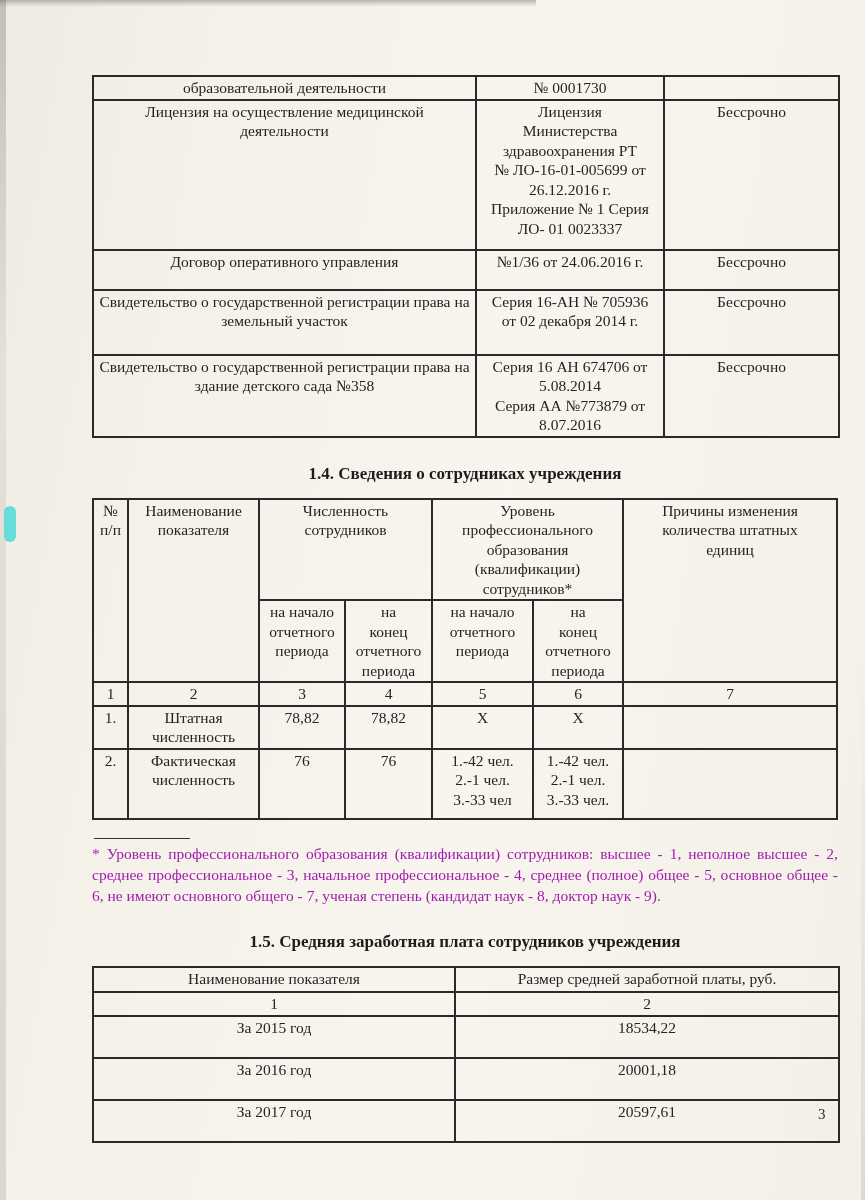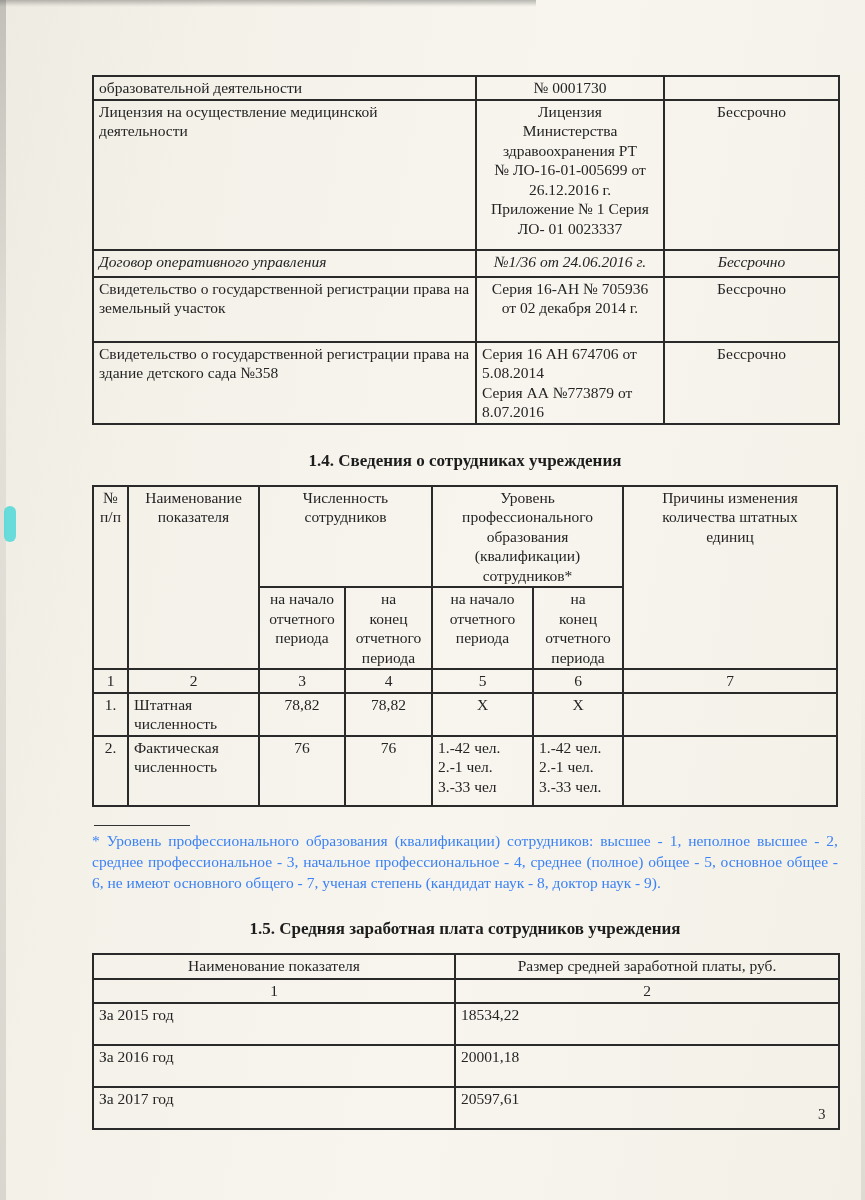--- a/index.html
+++ b/index.html
@@ -16,40 +16,40 @@
   .scan-right{position:absolute;top:55%;right:0;width:4px;height:45%;
     background:linear-gradient(180deg,transparent,rgba(120,120,112,.18));}
   .cyan-mark{position:absolute;left:4px;top:506px;width:12px;height:36px;
     background:#4fd8d8;border-radius:7px;opacity:.85;}
 
   .content{position:absolute;left:92px;top:75px;width:746px;}
 
   table.tbl{border-collapse:collapse;width:100%;table-layout:fixed;}
   table.tbl td{
     border:2px solid #2a2a2a;vertical-align:top;padding:1px 5px;
-    font-size:15.5px;line-height:1.26;white-space:pre-line;font-weight:normal;
+    font-size:15.5px;line-height:1.26;white-space:pre-line;font-weight:normal;text-align:center;
   }
   .center{text-align:center;}
   .left{text-align:left;}
 
-  .lic .lr1{height:22px;} .lic .lr2{height:150px;} .lic .lr3{height:27px;font-style:italic;}
+  .lic .lr1{height:22px;} .lic .lr2{height:150px;} .lic .lr3{height:40px;}
   .lic .lr4{height:65px;padding-left:20px;} .lic .lr5{height:75px;}
 
   .emp .h-main{height:100px;} .emp .h-sub{height:80px;} .emp .h-index{height:20px;}
   .emp .er1{height:40px;} .emp .er2{height:70px;}
 
   .sal .h{height:25px;} .sal .i{height:19px;} .sal .dr{height:42px;}
   .sal td{padding-left:8px;}
 
   h2.sec{
     text-align:center;font-size:17px;font-weight:bold;margin:26px 0 14px 0;color:#1d1d1d;
   }
   .footnote-sep{width:96px;border-top:1.5px solid #333;margin:18px 0 4px 2px;height:0;}
   .footnote{
-    font-size:15.5px;line-height:1.36;text-align:justify;margin:0;color:#3b82f6;
+    font-size:15.5px;line-height:1.36;text-align:justify;margin:0;color:#a21caf;
   }
   .page-number{position:absolute;left:818px;top:1106px;font-size:15px;color:#2a2a2a;}
 </style>
 </head>
 <body>
 
 <div class="scan-top"></div>
 <div class="scan-left"></div>
 <div class="scan-right"></div>
 <div class="cyan-mark"></div>

